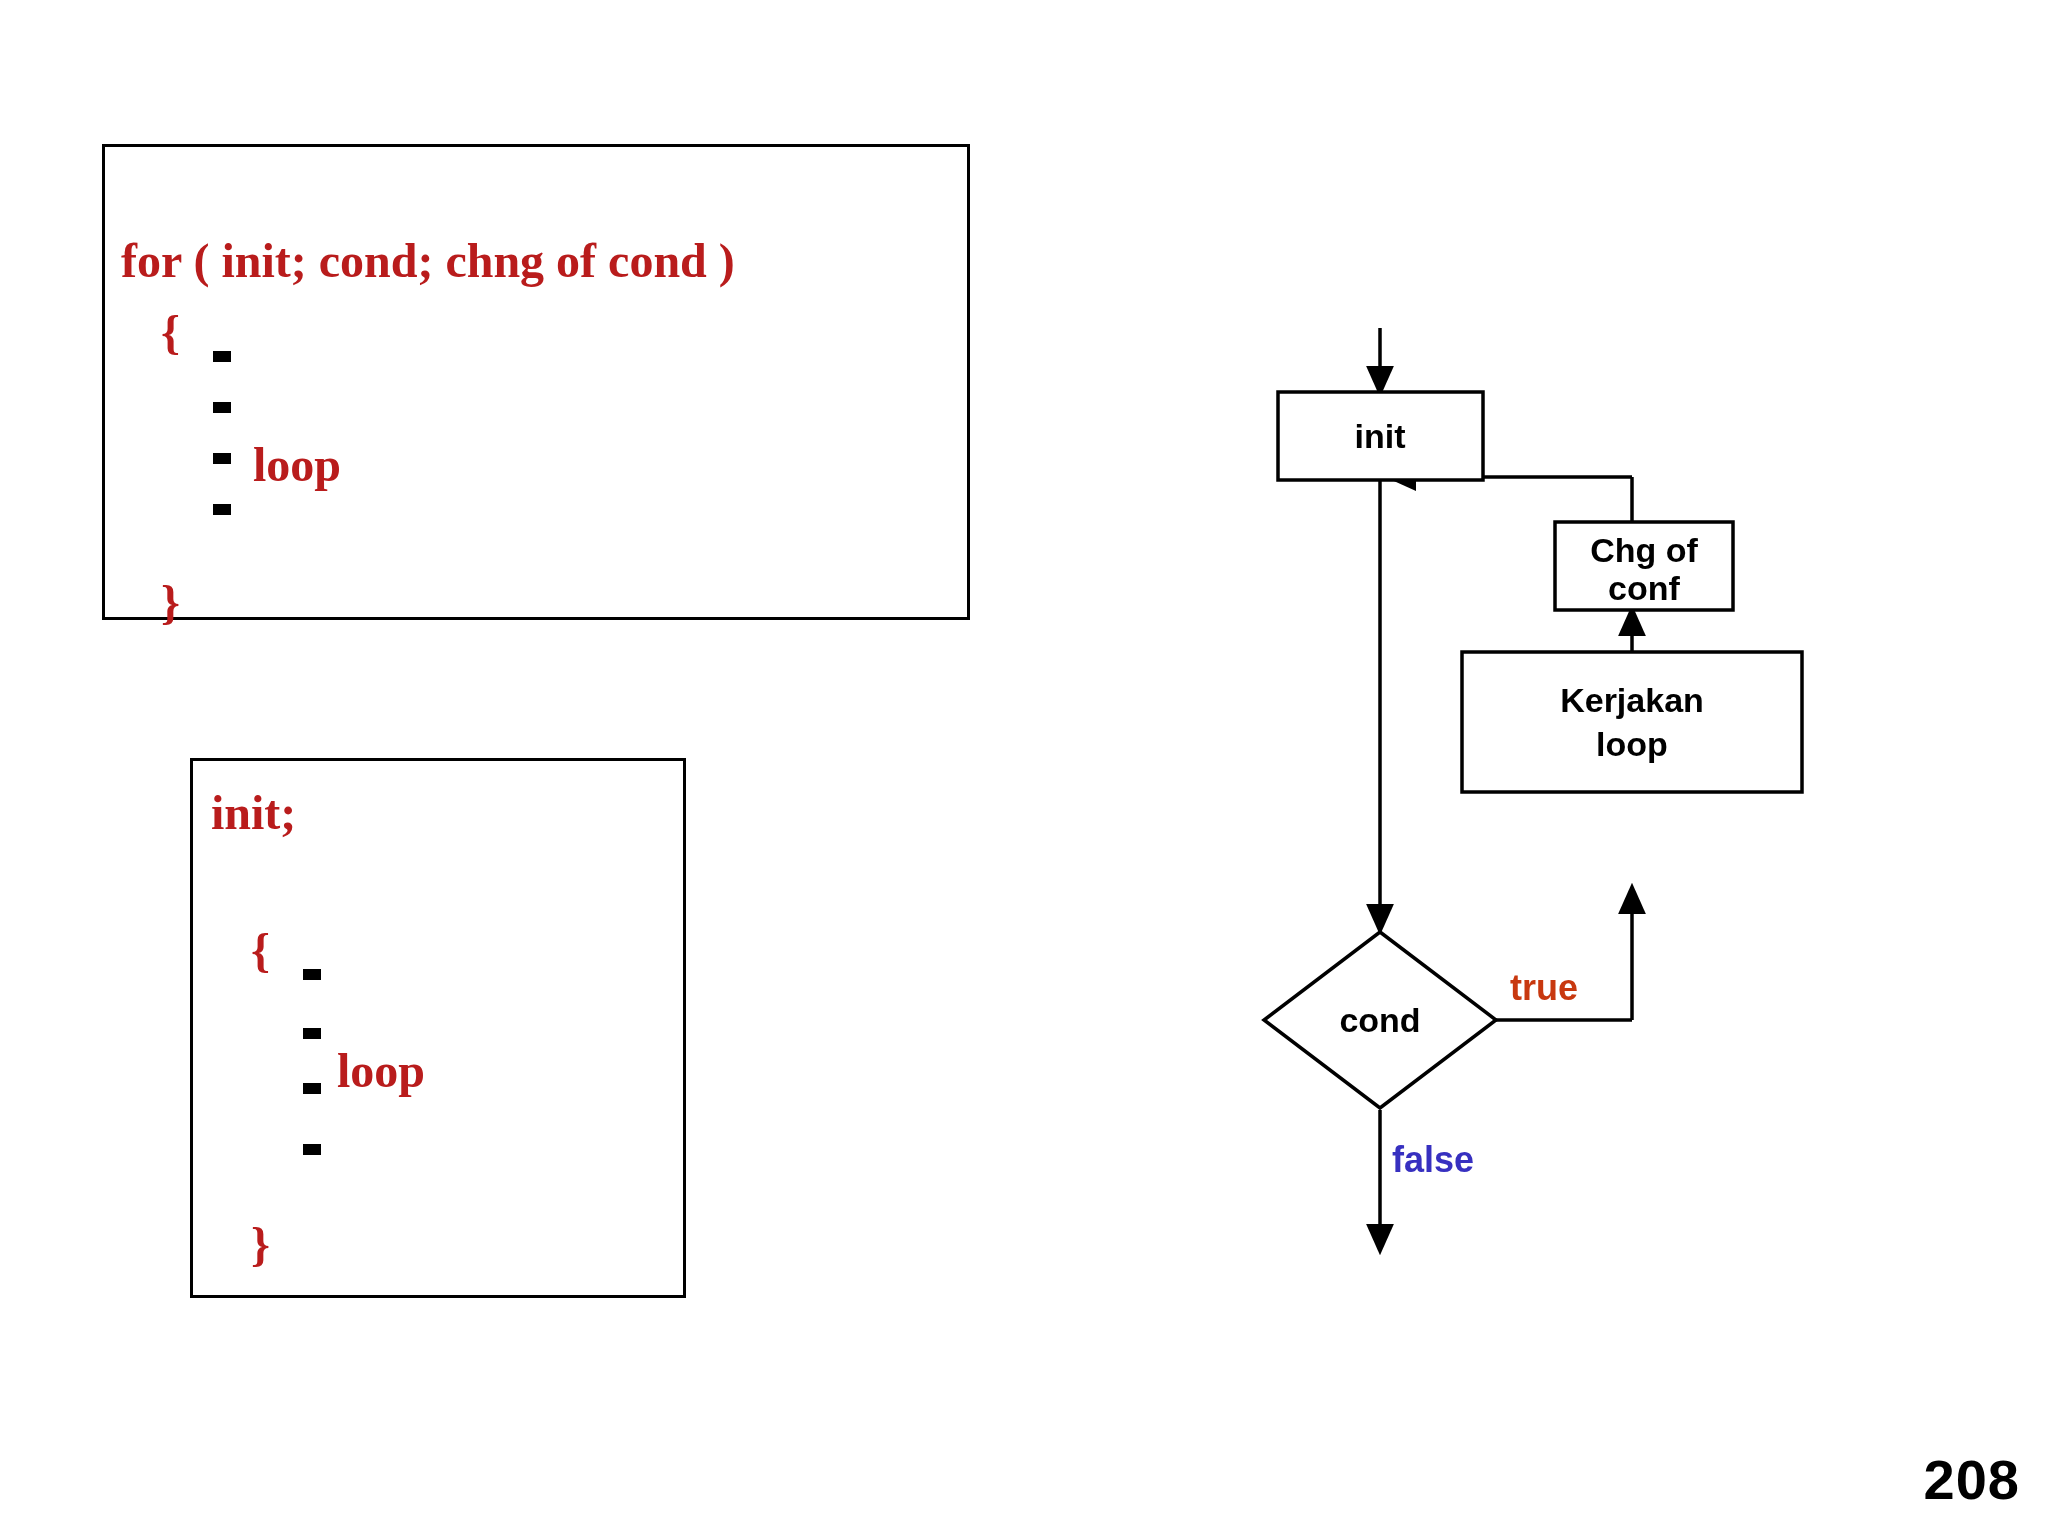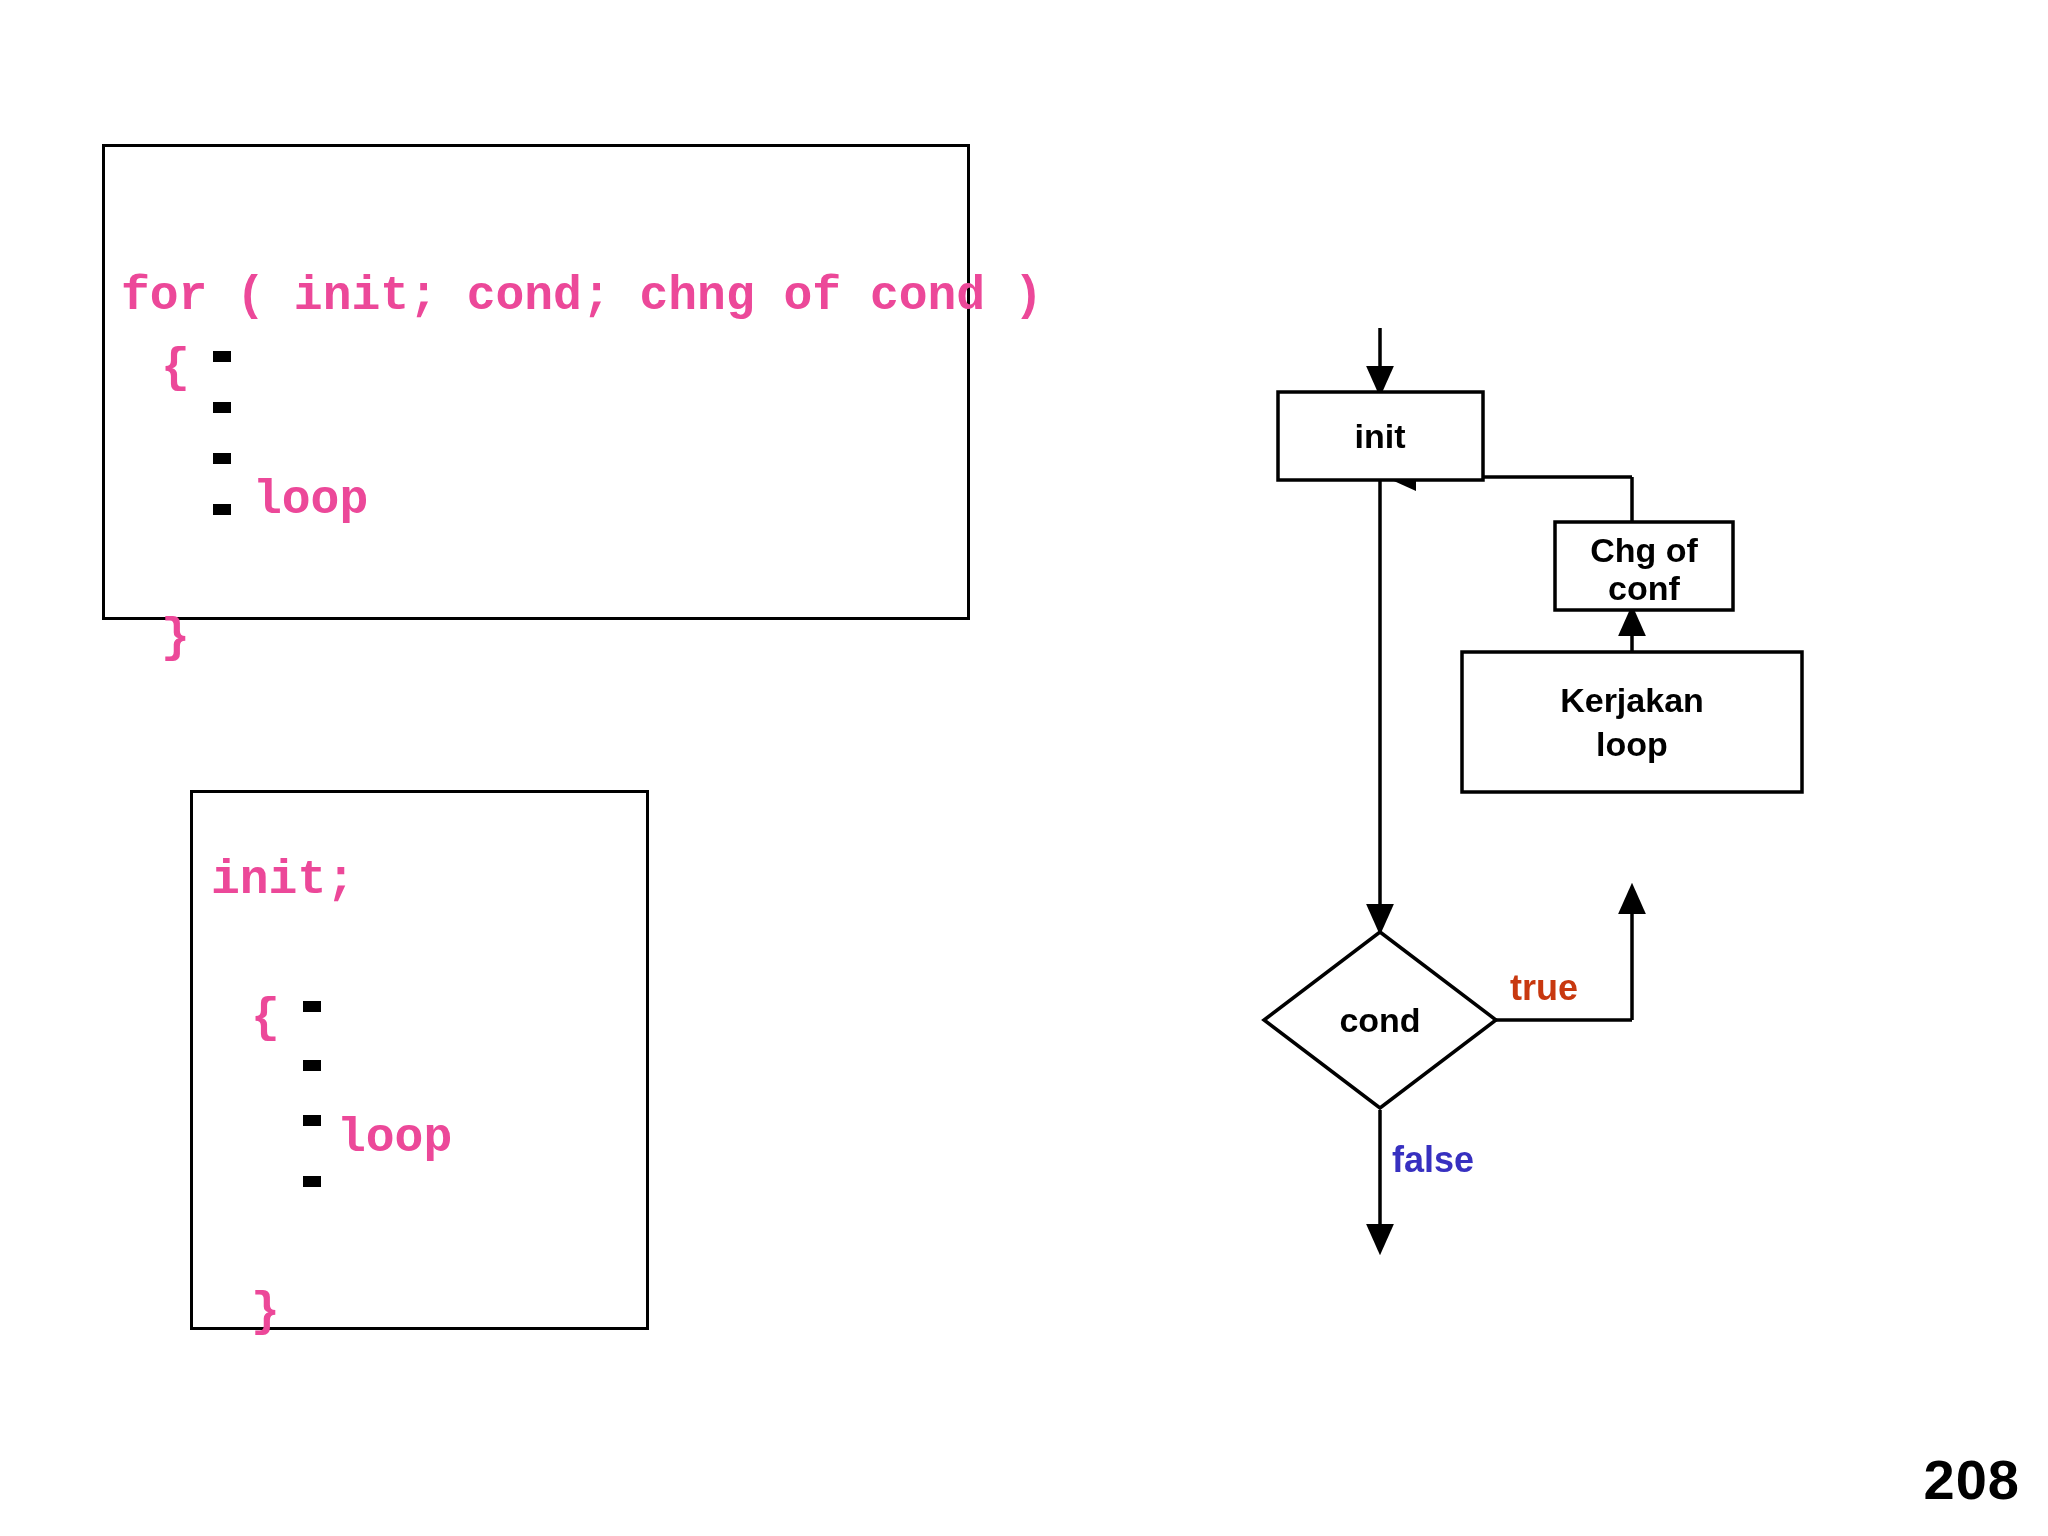--- a/index.html
+++ b/index.html
@@ -17,29 +17,28 @@
   }
 
   
   .code-box {
     position: absolute;
     border: 3px solid #000000;
     background: #ffffff;
     box-sizing: border-box;
   }
   #code-box-for  { left: 102px; top: 144px;  width: 868px; height: 476px; }
-  #code-box-while{ left: 190px; top: 790px;  width: 459px; height: 540px; }
+  #code-box-while{ left: 190px; top: 758px;  width: 496px; height: 540px; }
 
   .code-line {
     position: absolute;
-    color: #ec4899;
+    color: #b91c1c;
     font-weight: bold;
     white-space: pre;
-    font-family: Liberation Mono, monospace;
-    margin-top: 36px;
+    font-family: Liberation Serif, serif;
   }
 
   
   #for-head   { left: 16px;  top: 86px;  font-size: 48px; }
   #for-brace-open  { left: 56px; top: 158px; font-size: 48px; }
   #for-loop   { left: 148px; top: 290px; font-size: 48px; }
   #for-brace-close { left: 56px; top: 428px; font-size: 48px; }
 
   
   .dash-col {

